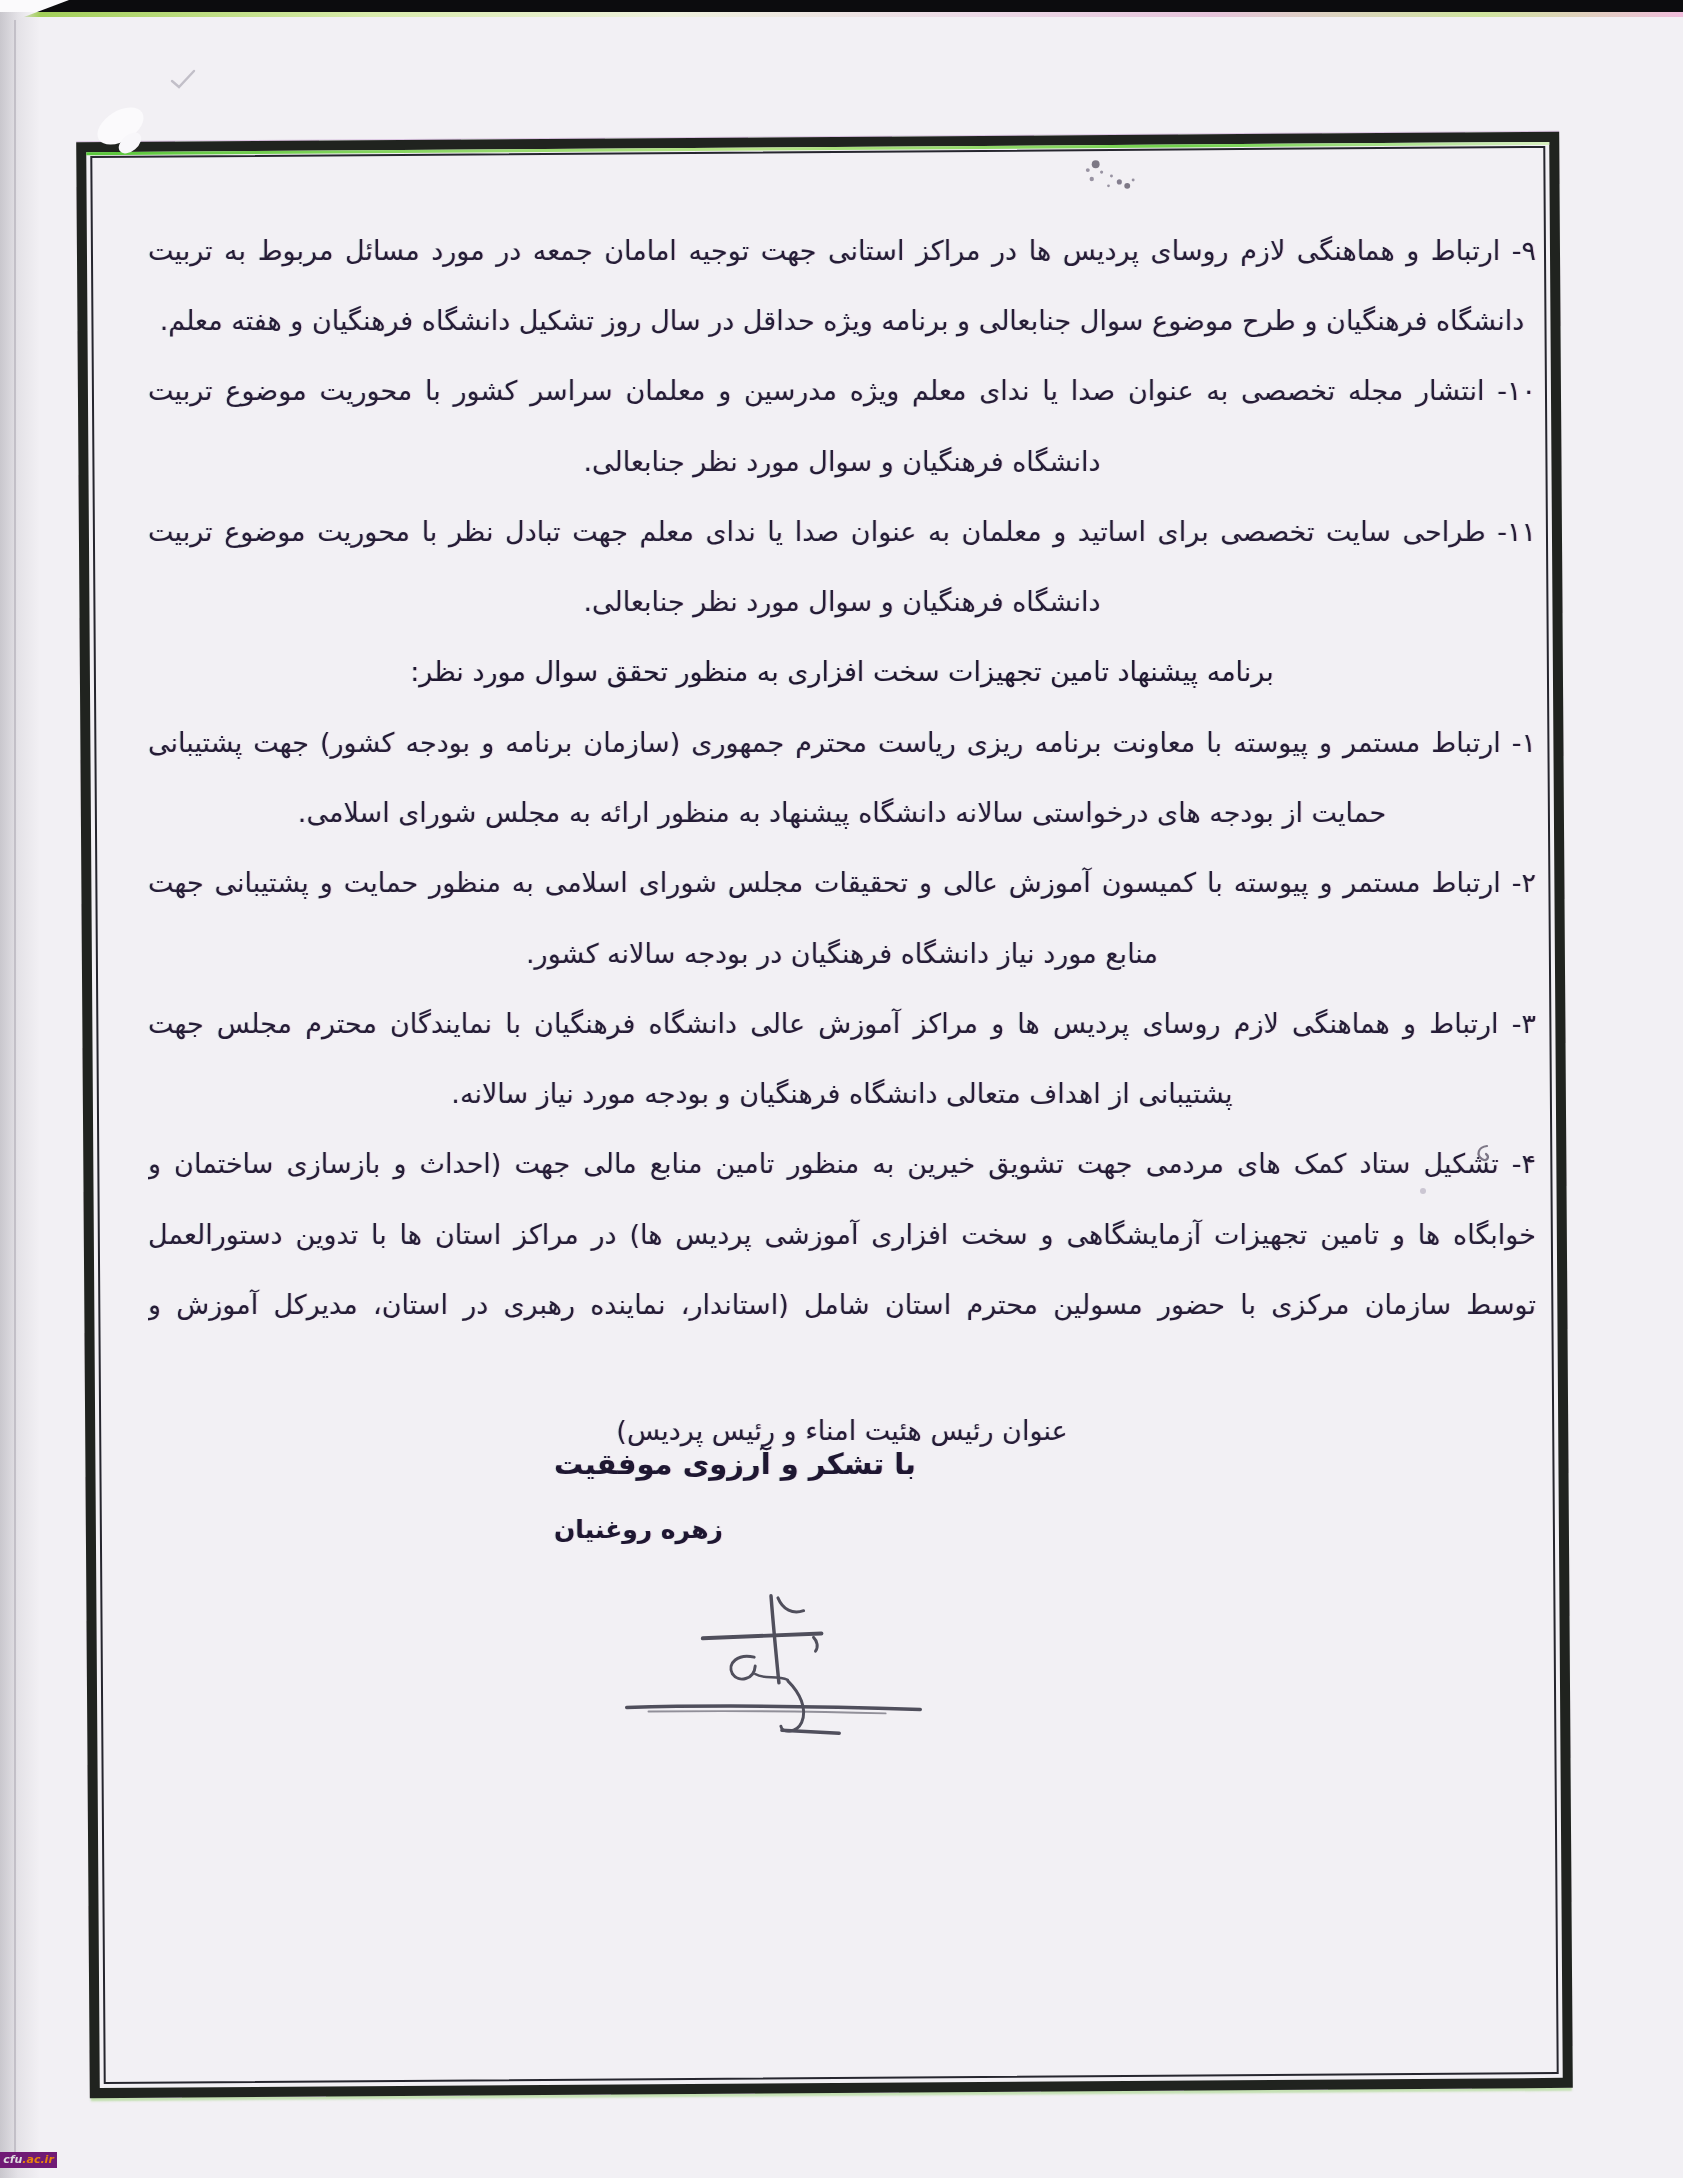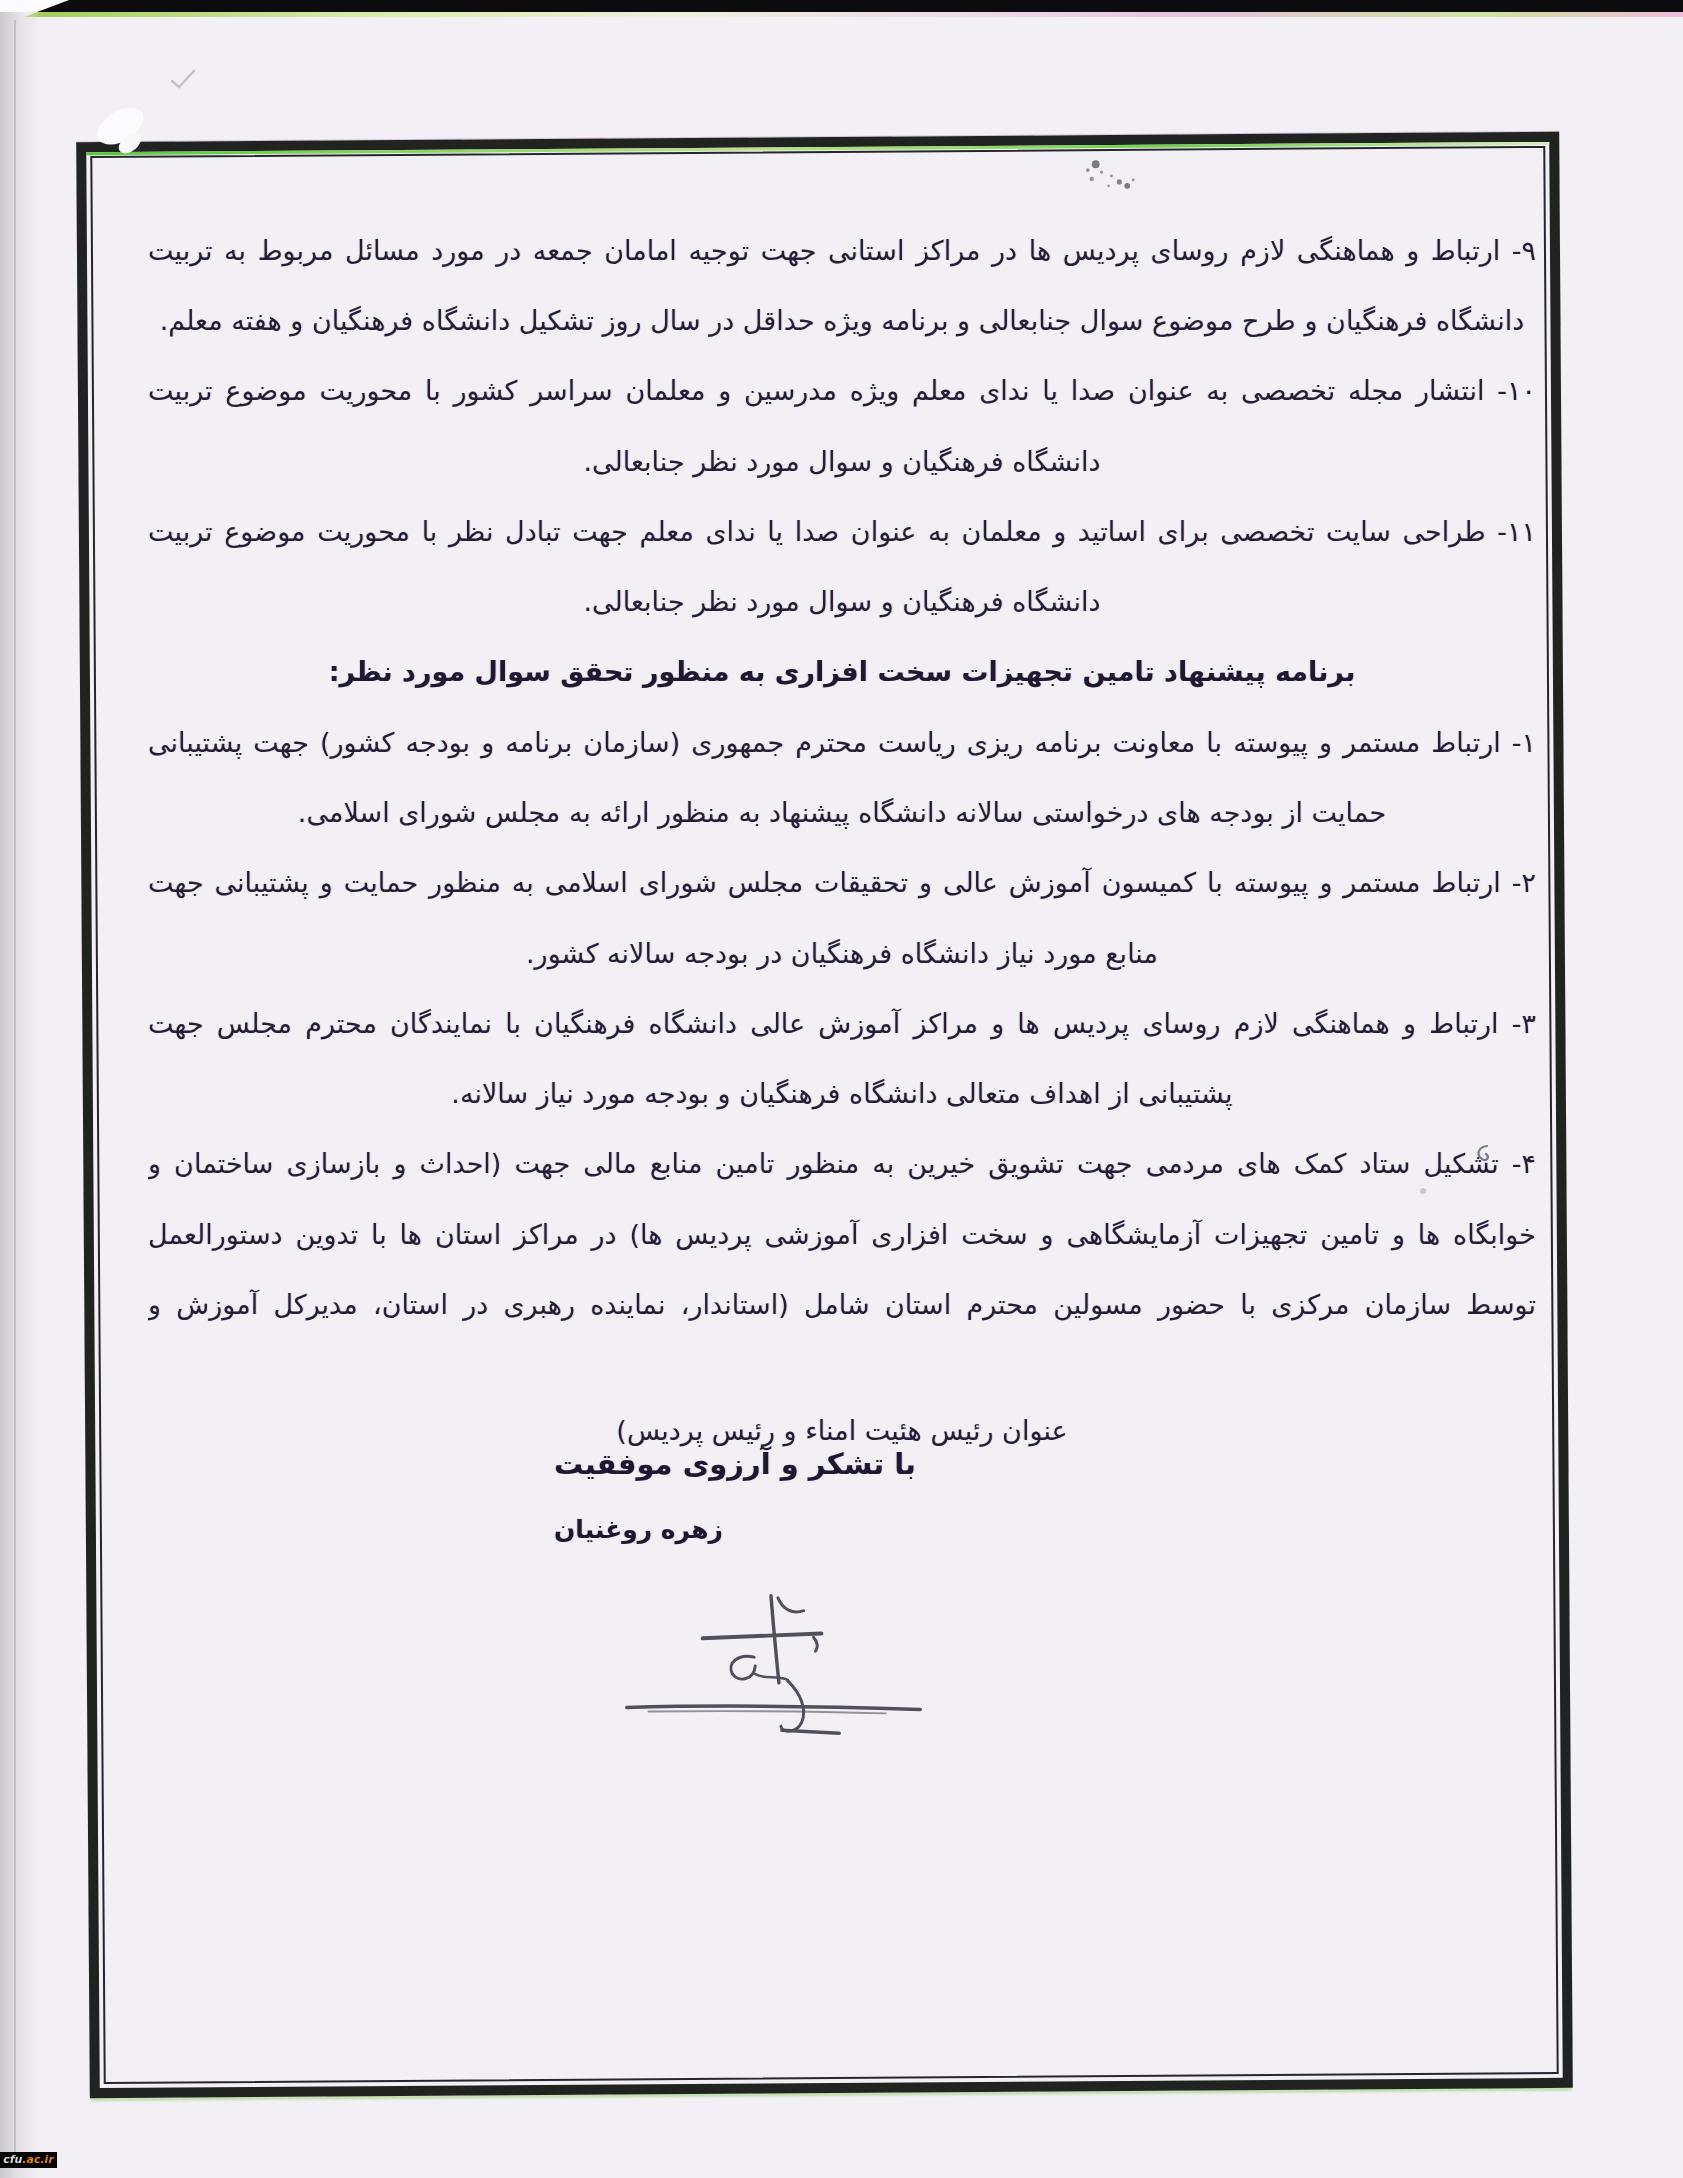--- a/index.html
+++ b/index.html
@@ -30,21 +30,21 @@
   .frame-inner{position:absolute;left:4px;top:4px;right:4px;bottom:4px;border:2px solid #26262e;}
 
   
   .ln{
     position:absolute;right:147px;width:1388px;height:44px;line-height:44px;
     direction:rtl;unicode-bidi:embed;text-align:center;white-space:nowrap;
     font-size:27px;color:#251d36;
     text-shadow:1px 0 0 rgba(168,42,158,.16),-1px 0 0 rgba(40,140,90,.14);
   }
   .ln.j{white-space:normal;text-align:justify;text-align-last:justify;word-spacing:2px;overflow:hidden;}
-  .ln.h{font-weight:bold;color:#1f1830;}
+  .ln.h{font-weight:normal;color:#1f1830;}
   .closing{
     position:absolute;left:554px;top:1441px;width:396px;text-align:left;direction:rtl;
     color:#1e1731;font-weight:bold;
     text-shadow:1px 0 0 rgba(168,42,158,.16),-1px 0 0 rgba(40,140,90,.14);
   }
   .closing .thanks{font-size:29px;line-height:46px;}
   .closing .name{font-size:25px;line-height:46px;margin-top:20px;}
 
   
   .sig{position:absolute;left:594px;top:1582px;width:356px;height:173px;}
@@ -53,21 +53,21 @@
   .penmark{position:absolute;left:1473px;top:1143px;width:20px;height:22px;}
   .dot-speck{position:absolute;left:1420px;top:1188px;width:6px;height:6px;border-radius:50%;
     background:#b5afc0;opacity:.65;}
   .white-patch{position:absolute;left:95px;top:111px;width:51px;height:30px;background:#fbfafc;
     border-radius:50%;transform:rotate(-32deg);z-index:5;}
   .white-patch2{position:absolute;left:117px;top:135px;width:26px;height:16px;background:#f8f7fa;
     border-radius:50%;transform:rotate(-40deg);z-index:5;}
 
   
   .watermark{
-    position:absolute;left:0;top:2152px;width:57px;height:16px;background:#000000;
+    position:absolute;left:0;top:2152px;width:57px;height:16px;background:#701a75;
     display:flex;align-items:center;justify-content:center;
     font-style:italic;font-weight:bold;font-size:11px;letter-spacing:0;line-height:16px;
   }
   .watermark .wm-prefix{color:#dcdadd;}
   .watermark .wm-suffix{color:#e8830e;}
 </style>
 </head>
 <body>
 
 <div class="scan-top-band"></div>

